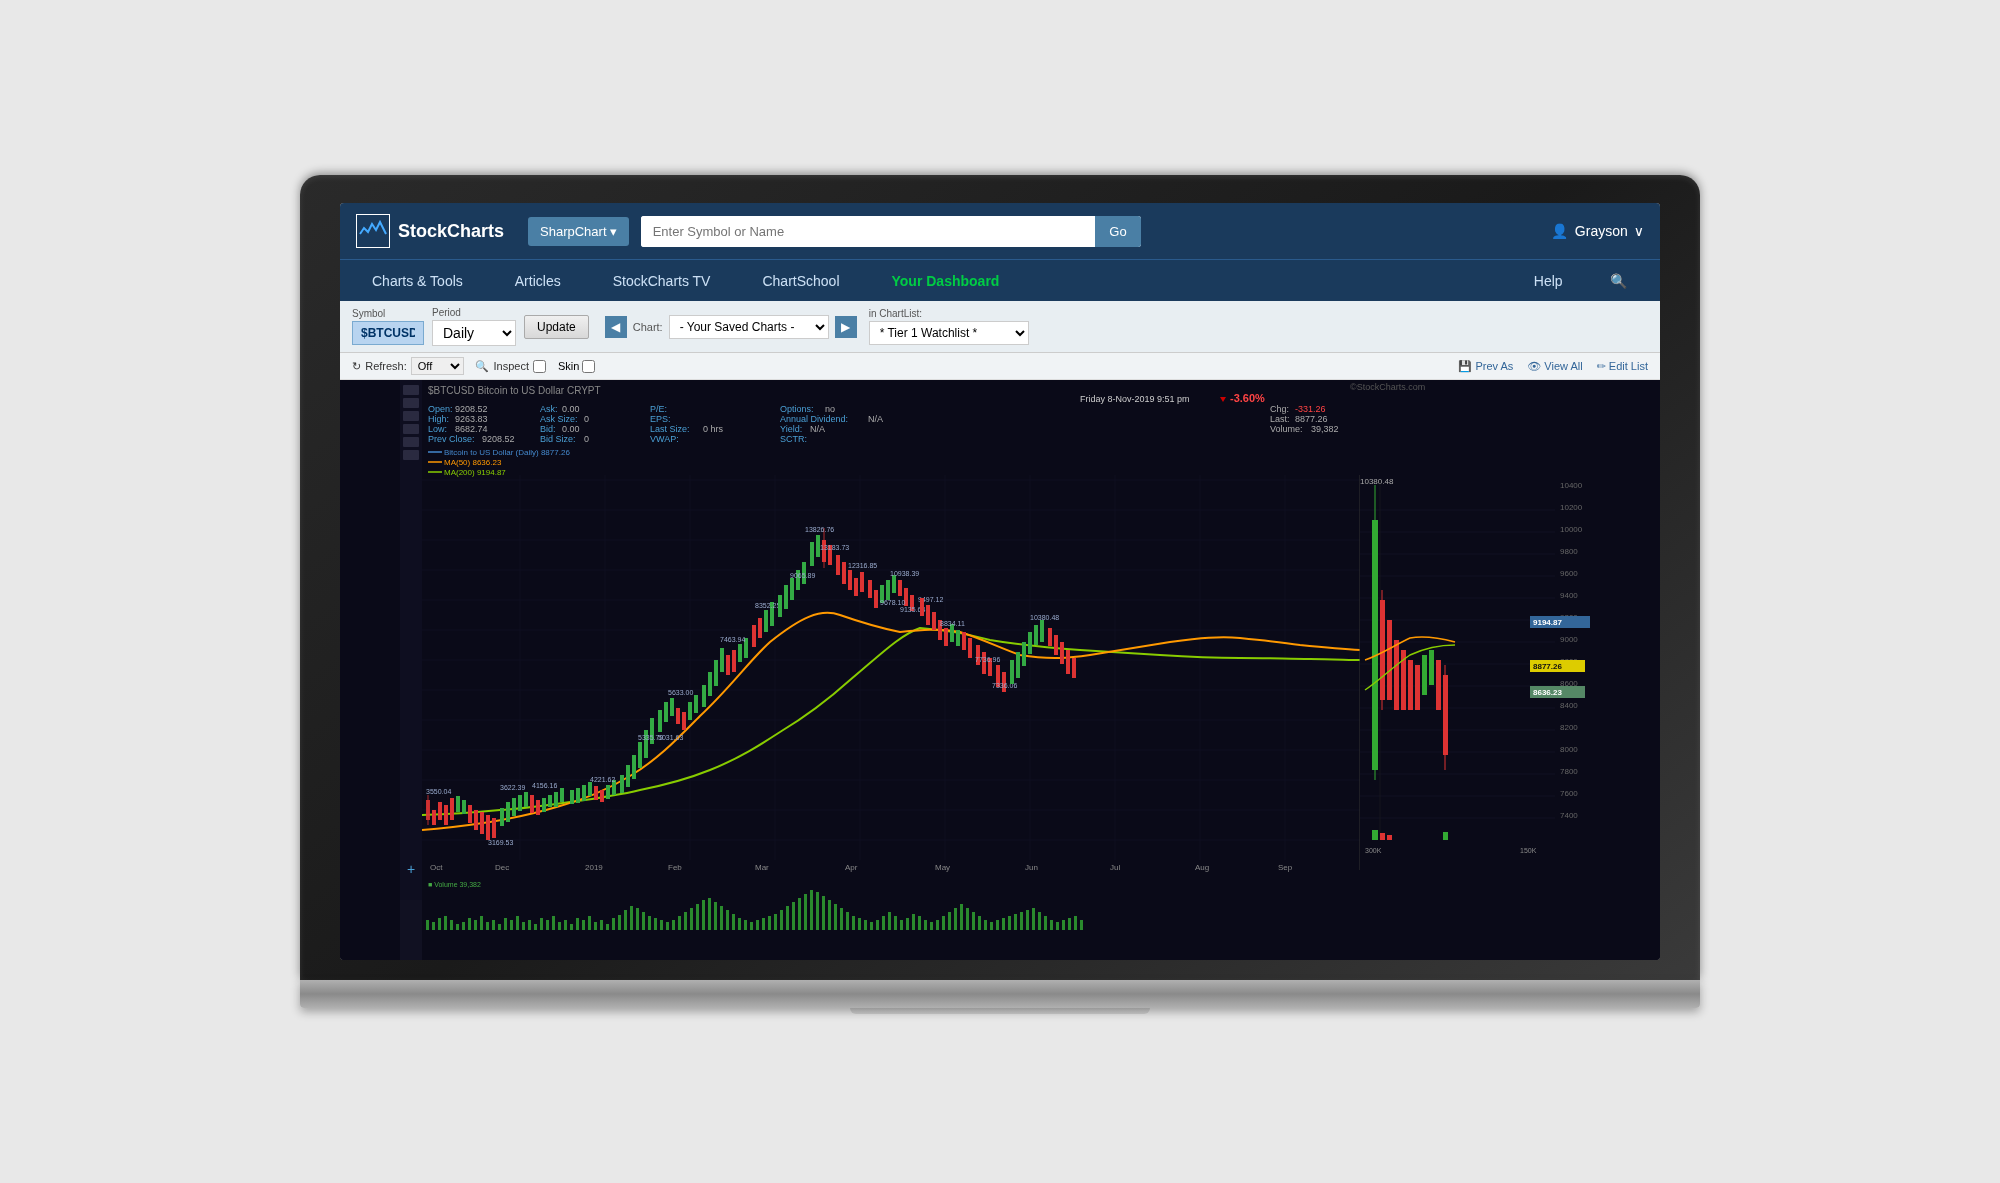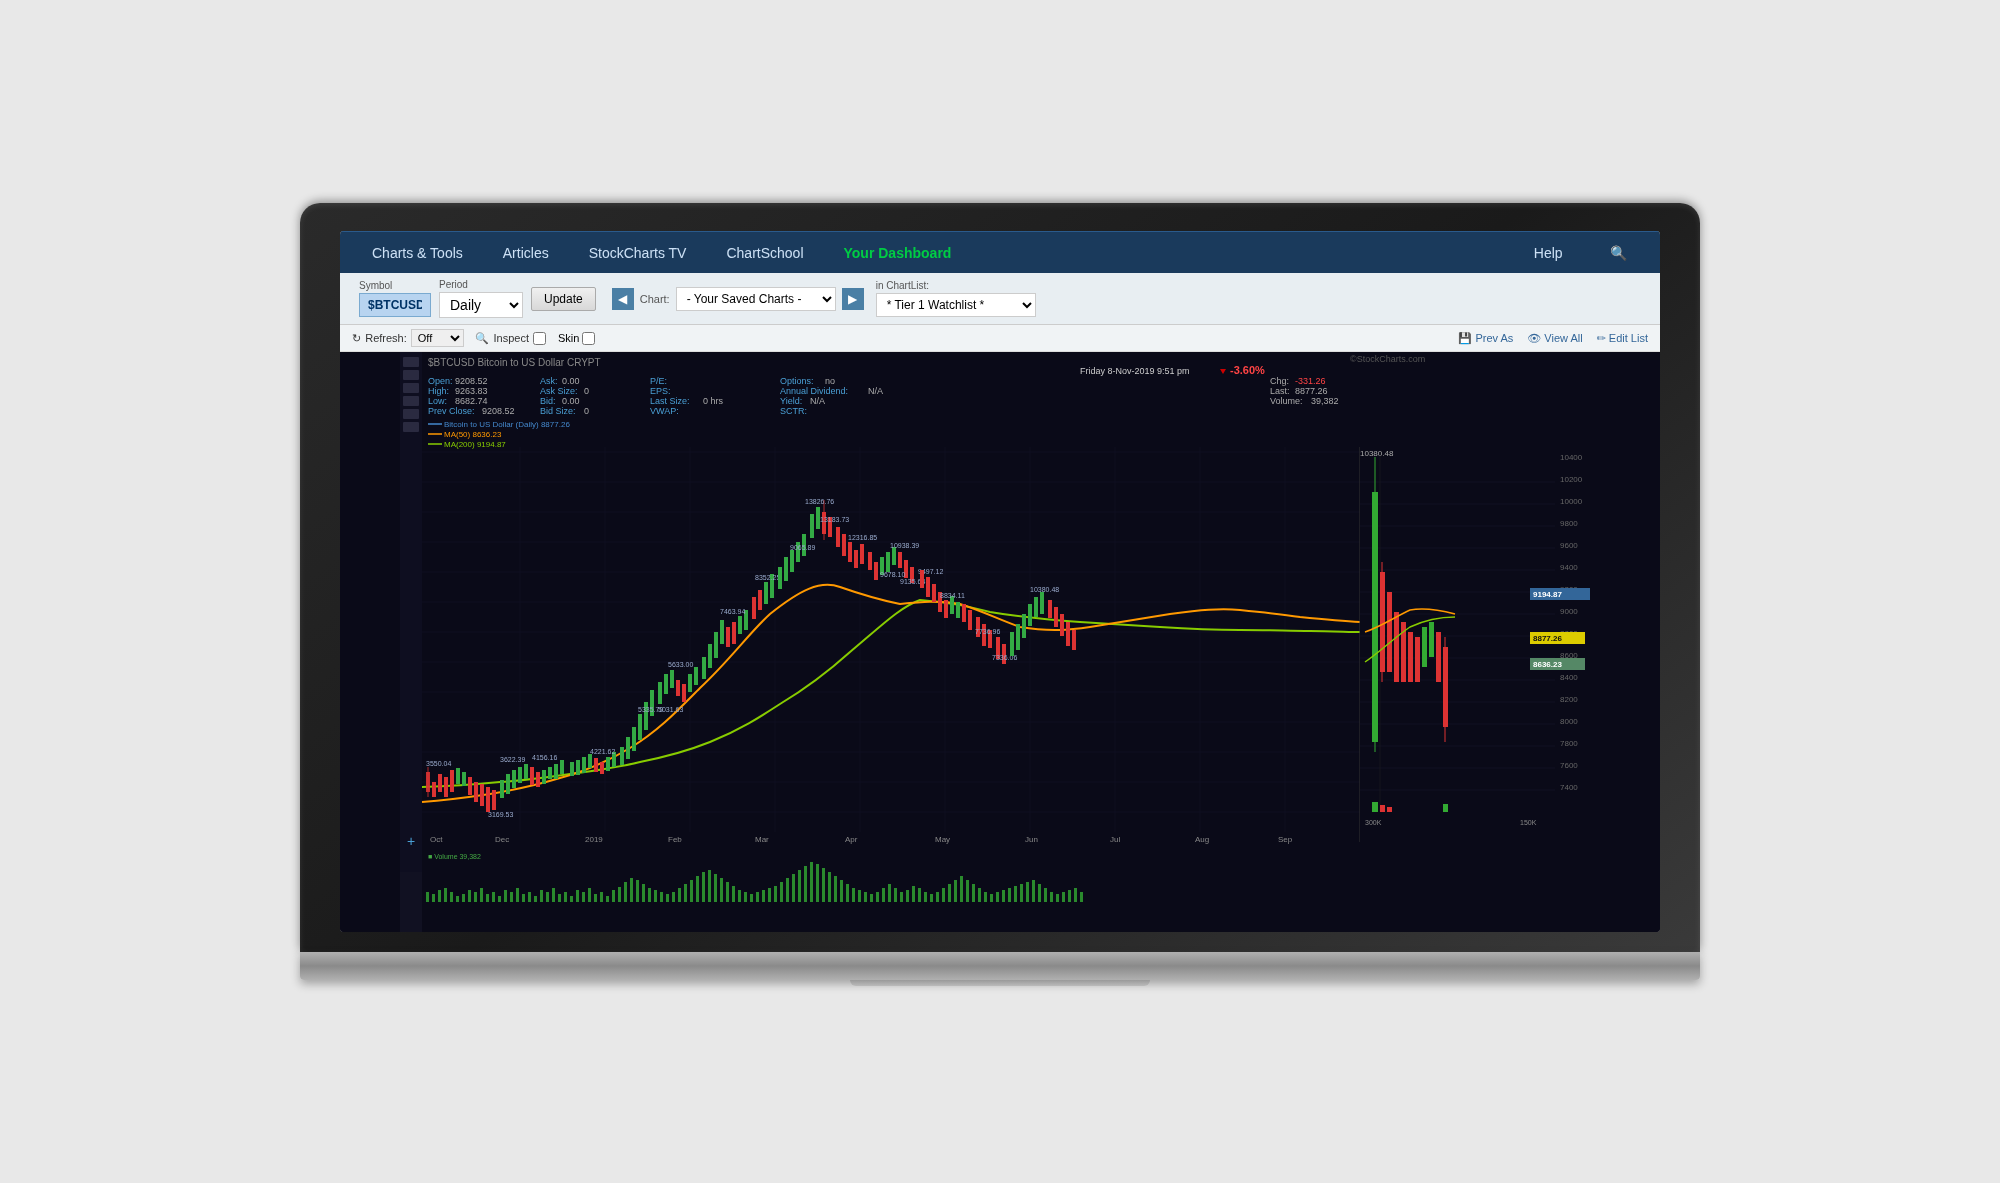--- a/index.html
+++ b/index.html
@@ -128,21 +128,21 @@
     }
 
     
     .nav-bar {
       background: #1a3a5c;
       border-top: 1px solid #2a5a8c;
       display: flex;
       align-items: center;
       padding: 0 16px;
       height: 42px;
-      gap: 8px;
+      gap: 20px;
     }
 
     .nav-item {
       color: #cce0f5;
       font-size: 14px;
       padding: 10px 16px;
       cursor: pointer;
       white-space: nowrap;
       text-decoration: none;
     }
@@ -154,21 +154,21 @@
 
     .nav-right {
       margin-left: auto;
       display: flex;
       gap: 16px;
     }
 
     
     .controls-bar {
       background: #e8eef2;
-      padding: 6px 19px;
+      padding: 6px 12px;
       display: flex;
       align-items: center;
       gap: 8px;
       flex-wrap: wrap;
       border-bottom: 1px solid #ccc;
     }
 
     .controls-left {
       display: flex;
       align-items: center;
@@ -286,20 +286,42 @@
       overflow: hidden;
     }
   </style>
 </head>
 <body>
 
 <div class="laptop-outer">
   <div class="laptop-screen-bezel">
     <div class="laptop-screen">
 
+      <div class="top-bar">
+        <div class="logo-area">
+          <svg width="34" height="34" viewBox="0 0 34 34">
+            <rect width="34" height="34" fill="none" stroke="white" stroke-width="2"></rect>
+            <polyline points="4,20 8,14 12,18 16,10 20,16 24,8 30,20" fill="none" stroke="#4af" stroke-width="2"></polyline>
+          </svg>
+          <span class="logo-text">StockCharts</span>
+        </div>
+
+        <button class="chart-type-btn">SharpChart ▾</button>
+
+        <div class="search-area">
+          <input class="search-input" type="text" placeholder="Enter Symbol or Name" style="">
+          <button class="go-btn">Go</button>
+        </div>
+
+        <div class="user-area">
+          <span>👤</span>
+          <span>Grayson</span>
+          <span>∨</span>
+        </div>
+      </div>
 
       <div class="nav-bar">
         <a class="nav-item">Charts &amp; Tools</a>
         <a class="nav-item">Articles</a>
         <a class="nav-item">StockCharts TV</a>
         <a class="nav-item">ChartSchool</a>
         <a class="nav-item active">Your Dashboard</a>
         <div class="nav-right">
           <a class="nav-item">Help</a>
           <a class="nav-item">🔍</a>

